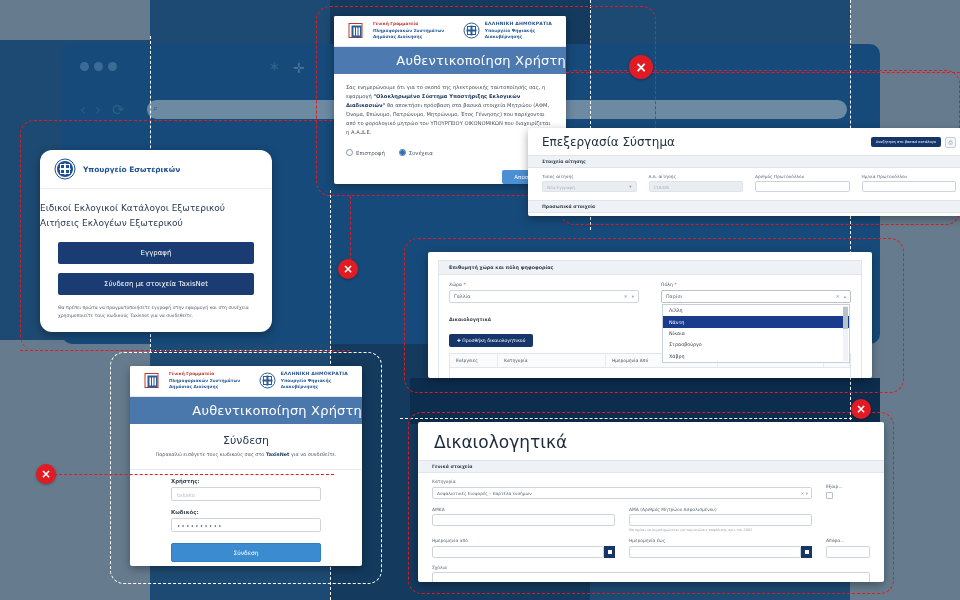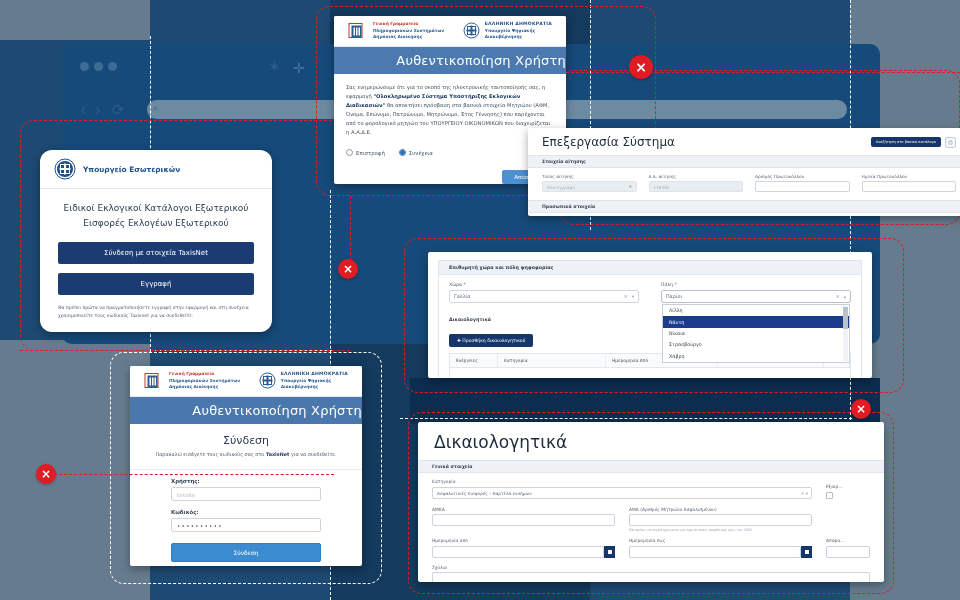--- a/index.html
+++ b/index.html
@@ -70,21 +70,21 @@
   .btn {
     display:inline-block; background:#4b8fd4; color:#fff;
     font-size:5.6px; padding:4px 12px; border-radius:2px; text-align:center;
   }
   .btnrow { display:flex; justify-content:flex-end; margin-top:14px; }
 
   
   .portal .phead { display:flex; align-items:center; gap:7px;
     padding:8px 14px; border-bottom:1px solid #e6eaef; }
   .portal .phead .t { font-size:7.4px; color:#1b4f8f; font-weight:bold; }
-  .portal .ptitle { text-align:center; font-size:9px; color:#2a3c52;
+  .portal .ptitle { font-size:9px; color:#2a3c52;
     line-height:1.7; padding:12px 0 10px; }
   .bigbtn {
     display:block; background:#1b3c73; color:#fff; text-align:center;
     font-size:7px; padding:7px 0; margin:0 18px 9px; border-radius:2px;
   }
   .note { font-size:4.6px; color:#55606d; line-height:1.85; margin:2px 18px 9px; }
   .links { margin:0 18px 14px; }
   .links a { display:block; font-size:6px; color:#2f7fd0; text-decoration:none;
              line-height:1.85; }
 
@@ -246,24 +246,24 @@
         <circle cx="22" cy="22" r="20" fill="#fff" stroke="#1b4f8f" stroke-width="2"></circle>
         <circle cx="22" cy="22" r="16" fill="#1b4f8f"></circle>
         <rect x="13" y="13" width="18" height="18" fill="none" stroke="#fff" stroke-width="2"></rect>
         <rect x="20" y="11" width="4" height="22" fill="#fff"></rect>
         <rect x="11" y="20" width="22" height="4" fill="#fff"></rect>
       </svg>
       <span class="t">Υπουργείο Εσωτερικών</span>
     </div>
     <div class="ptitle">
       <div>Ειδικοί Εκλογικοί Κατάλογοι Εξωτερικού</div>
-      <div>Εισφορές Εκλογέων Εξωτερικού</div>
-    </div>
+      <div>Αιτήσεις Εκλογέων Εξωτερικού</div>
+    </div>
+    <span class="bigbtn">Εγγραφή</span>
     <span class="bigbtn">Σύνδεση με στοιχεία TaxisNet</span>
-    <span class="bigbtn">Εγγραφή</span>
     <div class="note">Θα πρέπει πρώτα να πραγματοποιήσετε εγγραφή στην εφαρμογή και στη συνέχεια χρησιμοποιείτε τους κωδικούς Taxisnet για να συνδεθείτε.</div>
     <div class="links">
       <a href="#">Προϋποθέσεις</a>
 
     </div>
   </div>
 
   <div class="win" style="left:334px;top:16px;width:232px;height:168px;border-radius:2px;">
     <div class="govhead">
       <div class="logo left">

